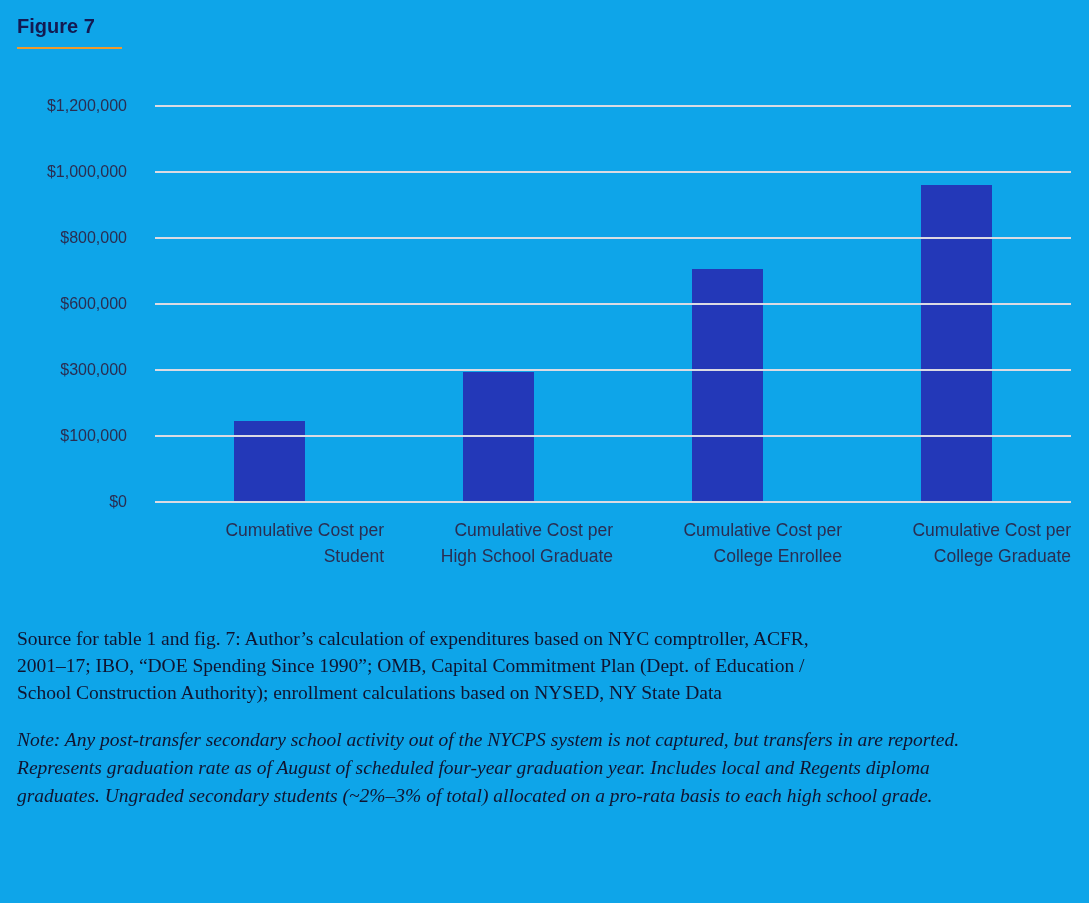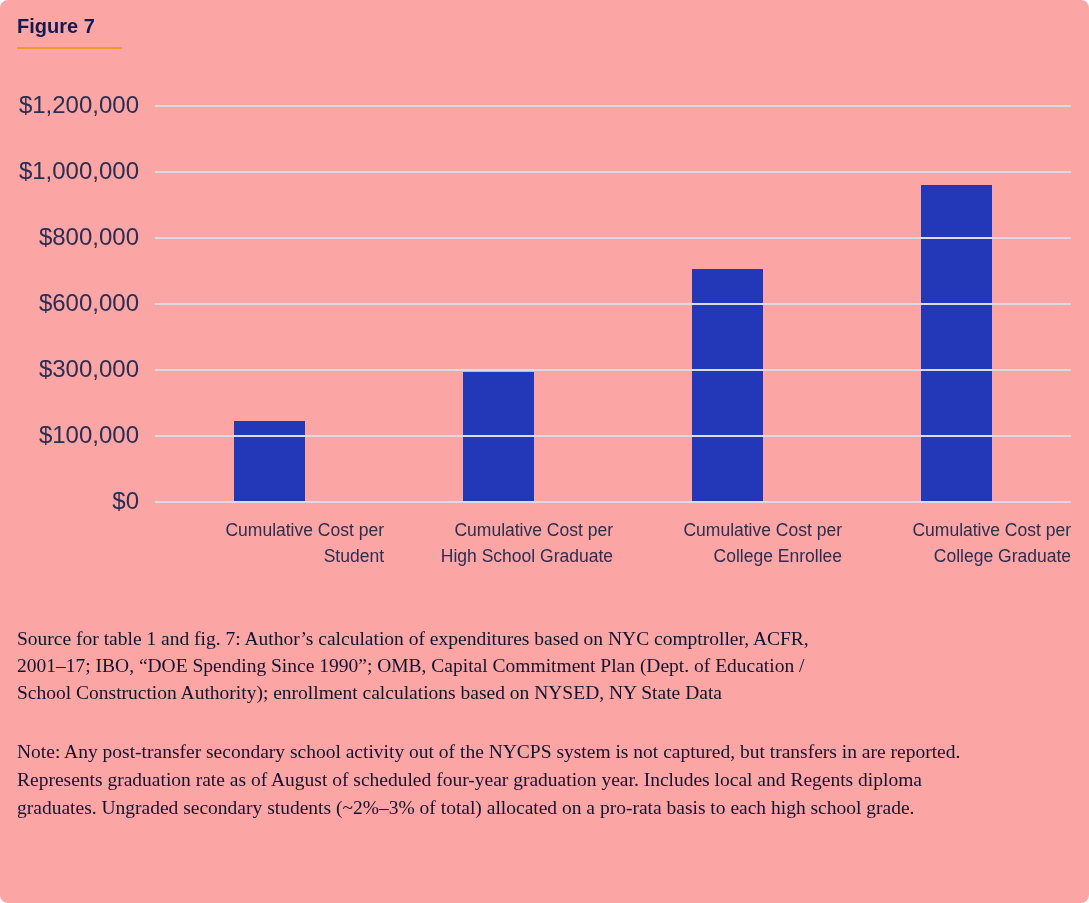--- a/index.html
+++ b/index.html
@@ -9,25 +9,24 @@
     --grid:#DBDBE3;
     --axis-text:#2A2E52;
     --body-text:#101430;
   }
   *{ margin:0; padding:0; box-sizing:border-box; }
   html,body{ background:#fff; }
   .page{
     position:relative;
     width:1089px;
     height:903px;
-    background:#fca5a5;
+    background:#0ea5e9;
     font-family:"Liberation Sans", sans-serif;
     padding:15px 18px 0 17px;
     overflow:hidden;
-    border-radius:8px;
   }
   .figure-label{
     font-size:20px;
     font-weight:bold;
     color:var(--heading);
     letter-spacing:0;
   }
   .accent-rule{
     width:105px;
     height:2px;
@@ -49,23 +48,23 @@
     align-items:flex-start;
   }
   .y-axis{
     position:relative;
     width:138px;
     height:396px;
     flex:0 0 138px;
   }
   .y-tick-label{
     position:absolute;
-    right:16px;
+    right:28px;
     transform:translateY(-52%);
-    font-size:24px;
+    font-size:16px;
     color:var(--axis-text);
     white-space:nowrap;
   }
   .plot-area{
     position:relative;
     flex:1 1 auto;
     height:396px;
   }
   .gridline{
     position:absolute;
@@ -106,26 +105,27 @@
   
   .source-note{
     margin-top:56px;
     font-family:"Liberation Serif", serif;
     font-size:19.5px;
     line-height:27px;
     color:var(--body-text);
     white-space:pre-line;
   }
   .footnote{
-    margin-top:32px;
+    margin-top:20px;
     font-family:"Liberation Serif", serif;
     font-size:19.5px;
     line-height:28px;
     color:var(--body-text);
     white-space:pre-line;
+    font-style:italic;
   }
 </style>
 </head>
 <body>
 
 <div class="page">
 
   <div class="figure-label">Figure 7</div>
 
   <div class="accent-rule"></div>

